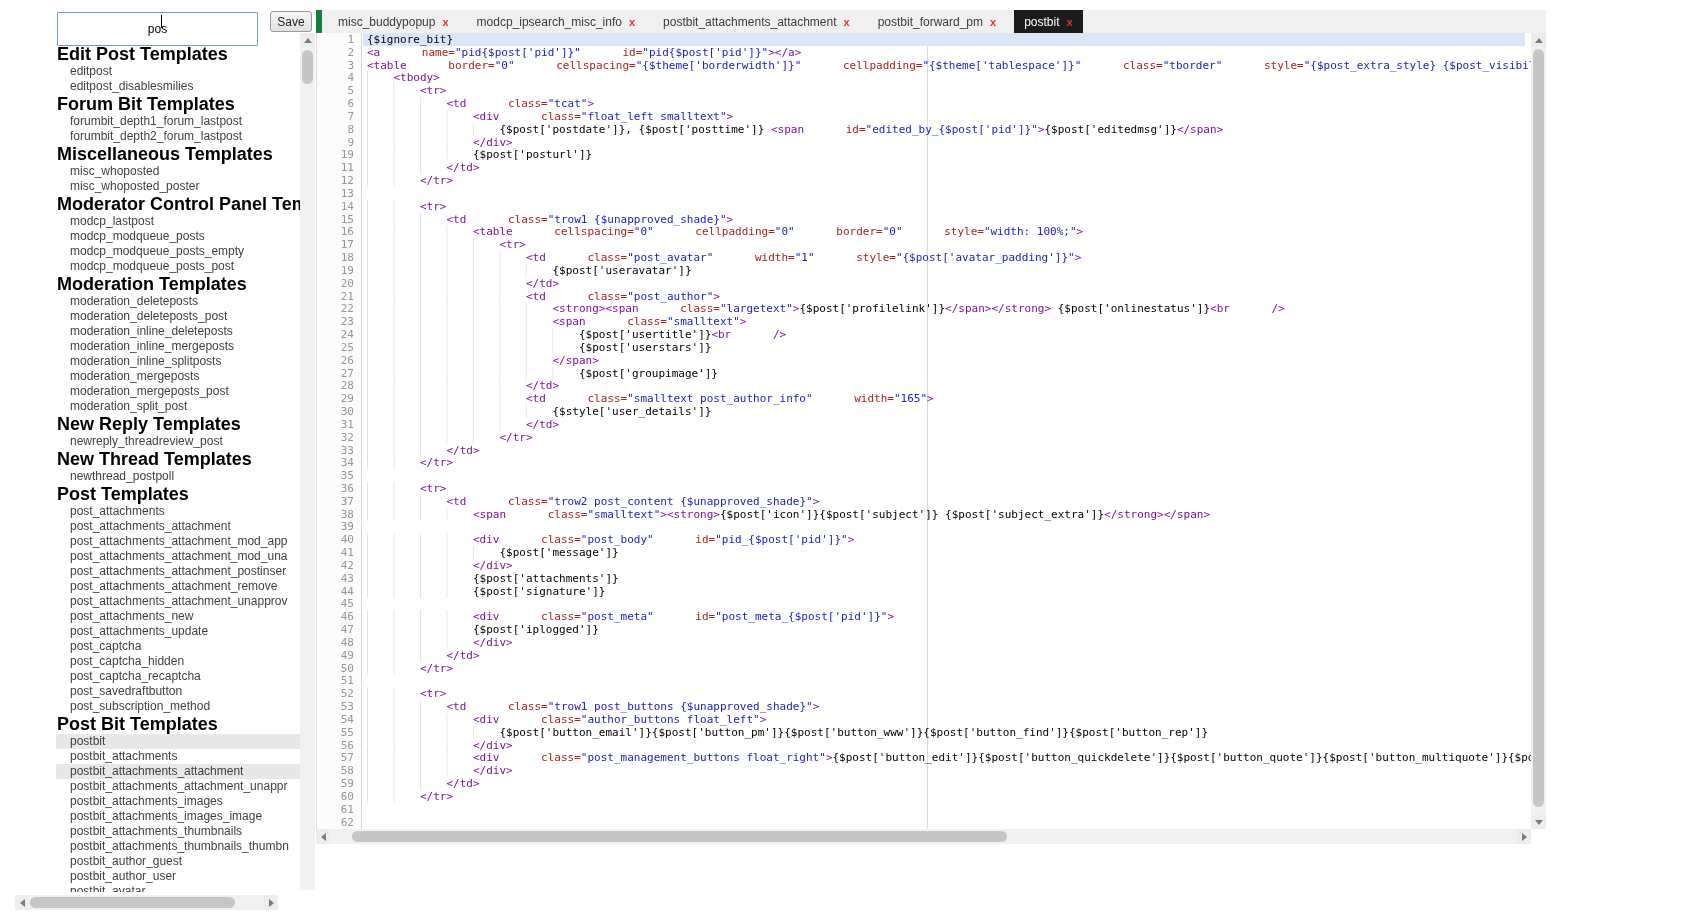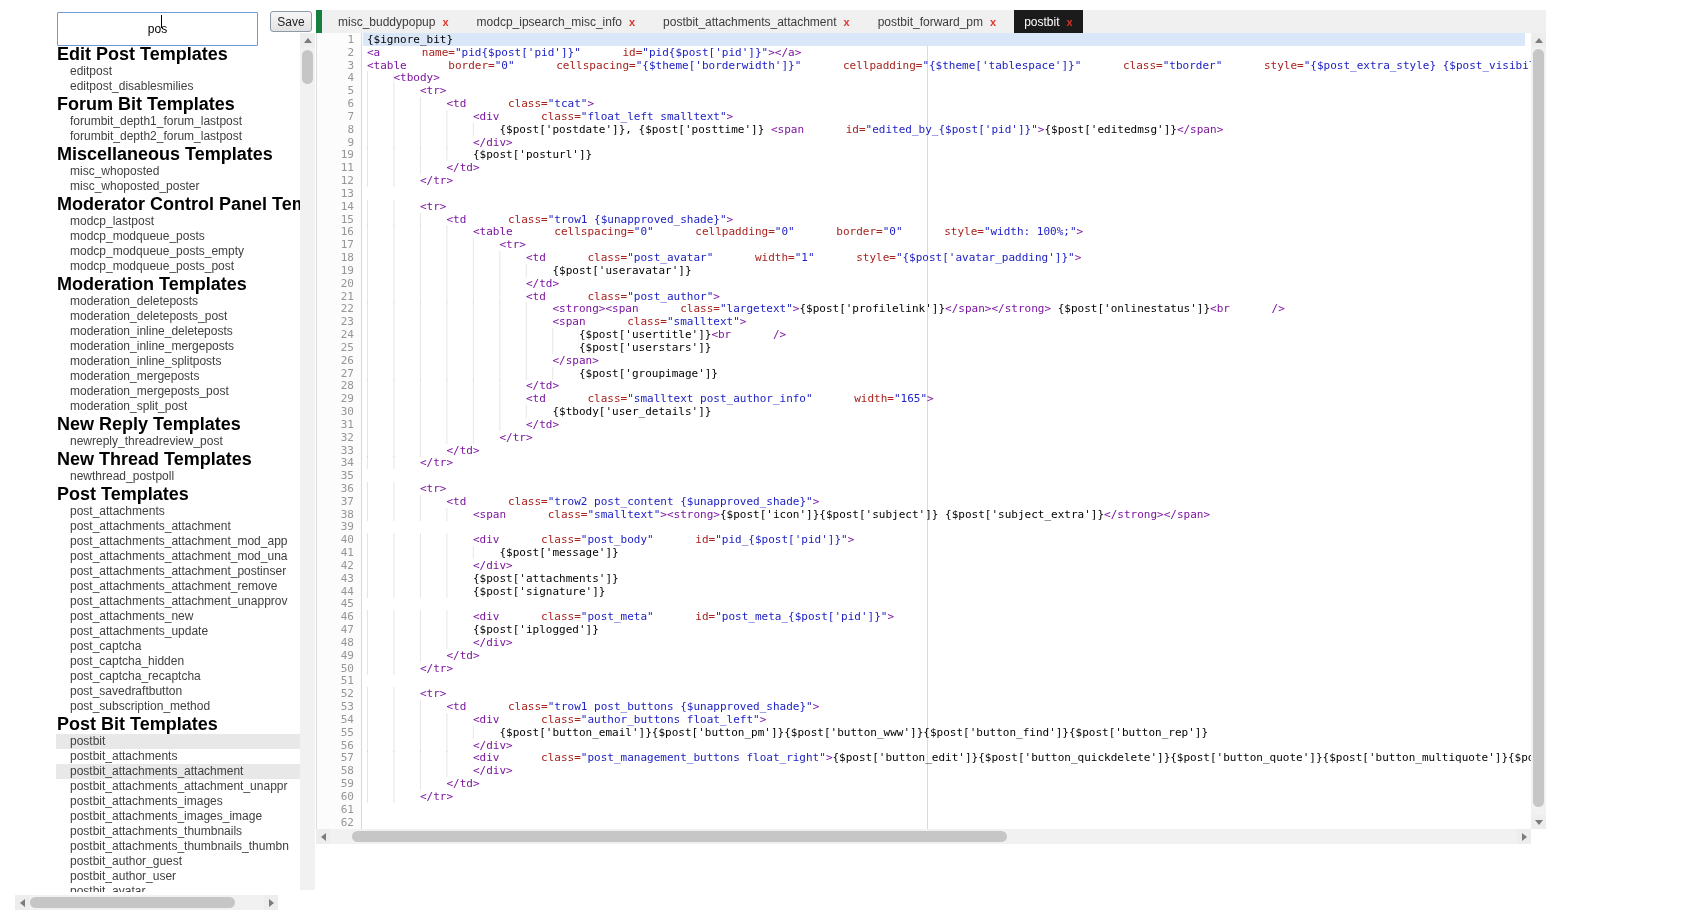--- a/index.html
+++ b/index.html
@@ -251,21 +251,21 @@
         <div class="code-line"><span class="indent">                        </span><span class="tok-tag">&lt;/td</span><span class="tok-tag">&gt;</span></div>
         <div class="code-line"><span class="indent">                        </span><span class="tok-tag">&lt;td</span><span class="tok-attr"> class=</span><span class="tok-str">"post_author"</span><span class="tok-tag">&gt;</span></div>
         <div class="code-line"><span class="indent">                            </span><span class="tok-tag">&lt;strong</span><span class="tok-tag">&gt;</span><span class="tok-tag">&lt;span</span><span class="tok-attr"> class=</span><span class="tok-str">"largetext"</span><span class="tok-tag">&gt;</span><span>{$post['profilelink']}</span><span class="tok-tag">&lt;/span</span><span class="tok-tag">&gt;</span><span class="tok-tag">&lt;/strong</span><span class="tok-tag">&gt;</span><span> {$post['onlinestatus']}</span><span class="tok-tag">&lt;br</span><span class="tok-attr"> </span><span class="tok-tag">/&gt;</span></div>
         <div class="code-line"><span class="indent">                            </span><span class="tok-tag">&lt;span</span><span class="tok-attr"> class=</span><span class="tok-str">"smalltext"</span><span class="tok-tag">&gt;</span></div>
         <div class="code-line"><span class="indent">                                </span><span>{$post['usertitle']}</span><span class="tok-tag">&lt;br</span><span class="tok-attr"> </span><span class="tok-tag">/&gt;</span></div>
         <div class="code-line"><span class="indent">                                </span><span>{$post['userstars']}</span></div>
         <div class="code-line"><span class="indent">                            </span><span class="tok-tag">&lt;/span</span><span class="tok-tag">&gt;</span></div>
         <div class="code-line"><span class="indent">                                </span><span>{$post['groupimage']}</span></div>
         <div class="code-line"><span class="indent">                        </span><span class="tok-tag">&lt;/td</span><span class="tok-tag">&gt;</span></div>
         <div class="code-line"><span class="indent">                        </span><span class="tok-tag">&lt;td</span><span class="tok-attr"> class=</span><span class="tok-str">"smalltext post_author_info"</span><span class="tok-attr"> width=</span><span class="tok-str">"165"</span><span class="tok-tag">&gt;</span></div>
-        <div class="code-line"><span class="indent">                            </span><span>{$tbody['user_details']}</span></div>
+        <div class="code-line"><span class="indent">                            </span><span>{$style['user_details']}</span></div>
         <div class="code-line"><span class="indent">                        </span><span class="tok-tag">&lt;/td</span><span class="tok-tag">&gt;</span></div>
         <div class="code-line"><span class="indent">                    </span><span class="tok-tag">&lt;/tr</span><span class="tok-tag">&gt;</span></div>
         <div class="code-line"><span class="indent">            </span><span class="tok-tag">&lt;/td</span><span class="tok-tag">&gt;</span></div>
         <div class="code-line"><span class="indent">        </span><span class="tok-tag">&lt;/tr</span><span class="tok-tag">&gt;</span></div>
         <div class="code-line"></div>
         <div class="code-line"><span class="indent">        </span><span class="tok-tag">&lt;tr</span><span class="tok-tag">&gt;</span></div>
         <div class="code-line"><span class="indent">            </span><span class="tok-tag">&lt;td</span><span class="tok-attr"> class=</span><span class="tok-str">"trow2 post_content {$unapproved_shade}"</span><span class="tok-tag">&gt;</span></div>
         <div class="code-line"><span class="indent">                </span><span class="tok-tag">&lt;span</span><span class="tok-attr"> class=</span><span class="tok-str">"smalltext"</span><span class="tok-tag">&gt;</span><span class="tok-tag">&lt;strong</span><span class="tok-tag">&gt;</span><span>{$post['icon']}{$post['subject']} {$post['subject_extra']}</span><span class="tok-tag">&lt;/strong</span><span class="tok-tag">&gt;</span><span class="tok-tag">&lt;/span</span><span class="tok-tag">&gt;</span></div>
         <div class="code-line"></div>
         <div class="code-line"><span class="indent">                </span><span class="tok-tag">&lt;div</span><span class="tok-attr"> class=</span><span class="tok-str">"post_body"</span><span class="tok-attr"> id=</span><span class="tok-str">"pid_{$post['pid']}"</span><span class="tok-tag">&gt;</span></div>

